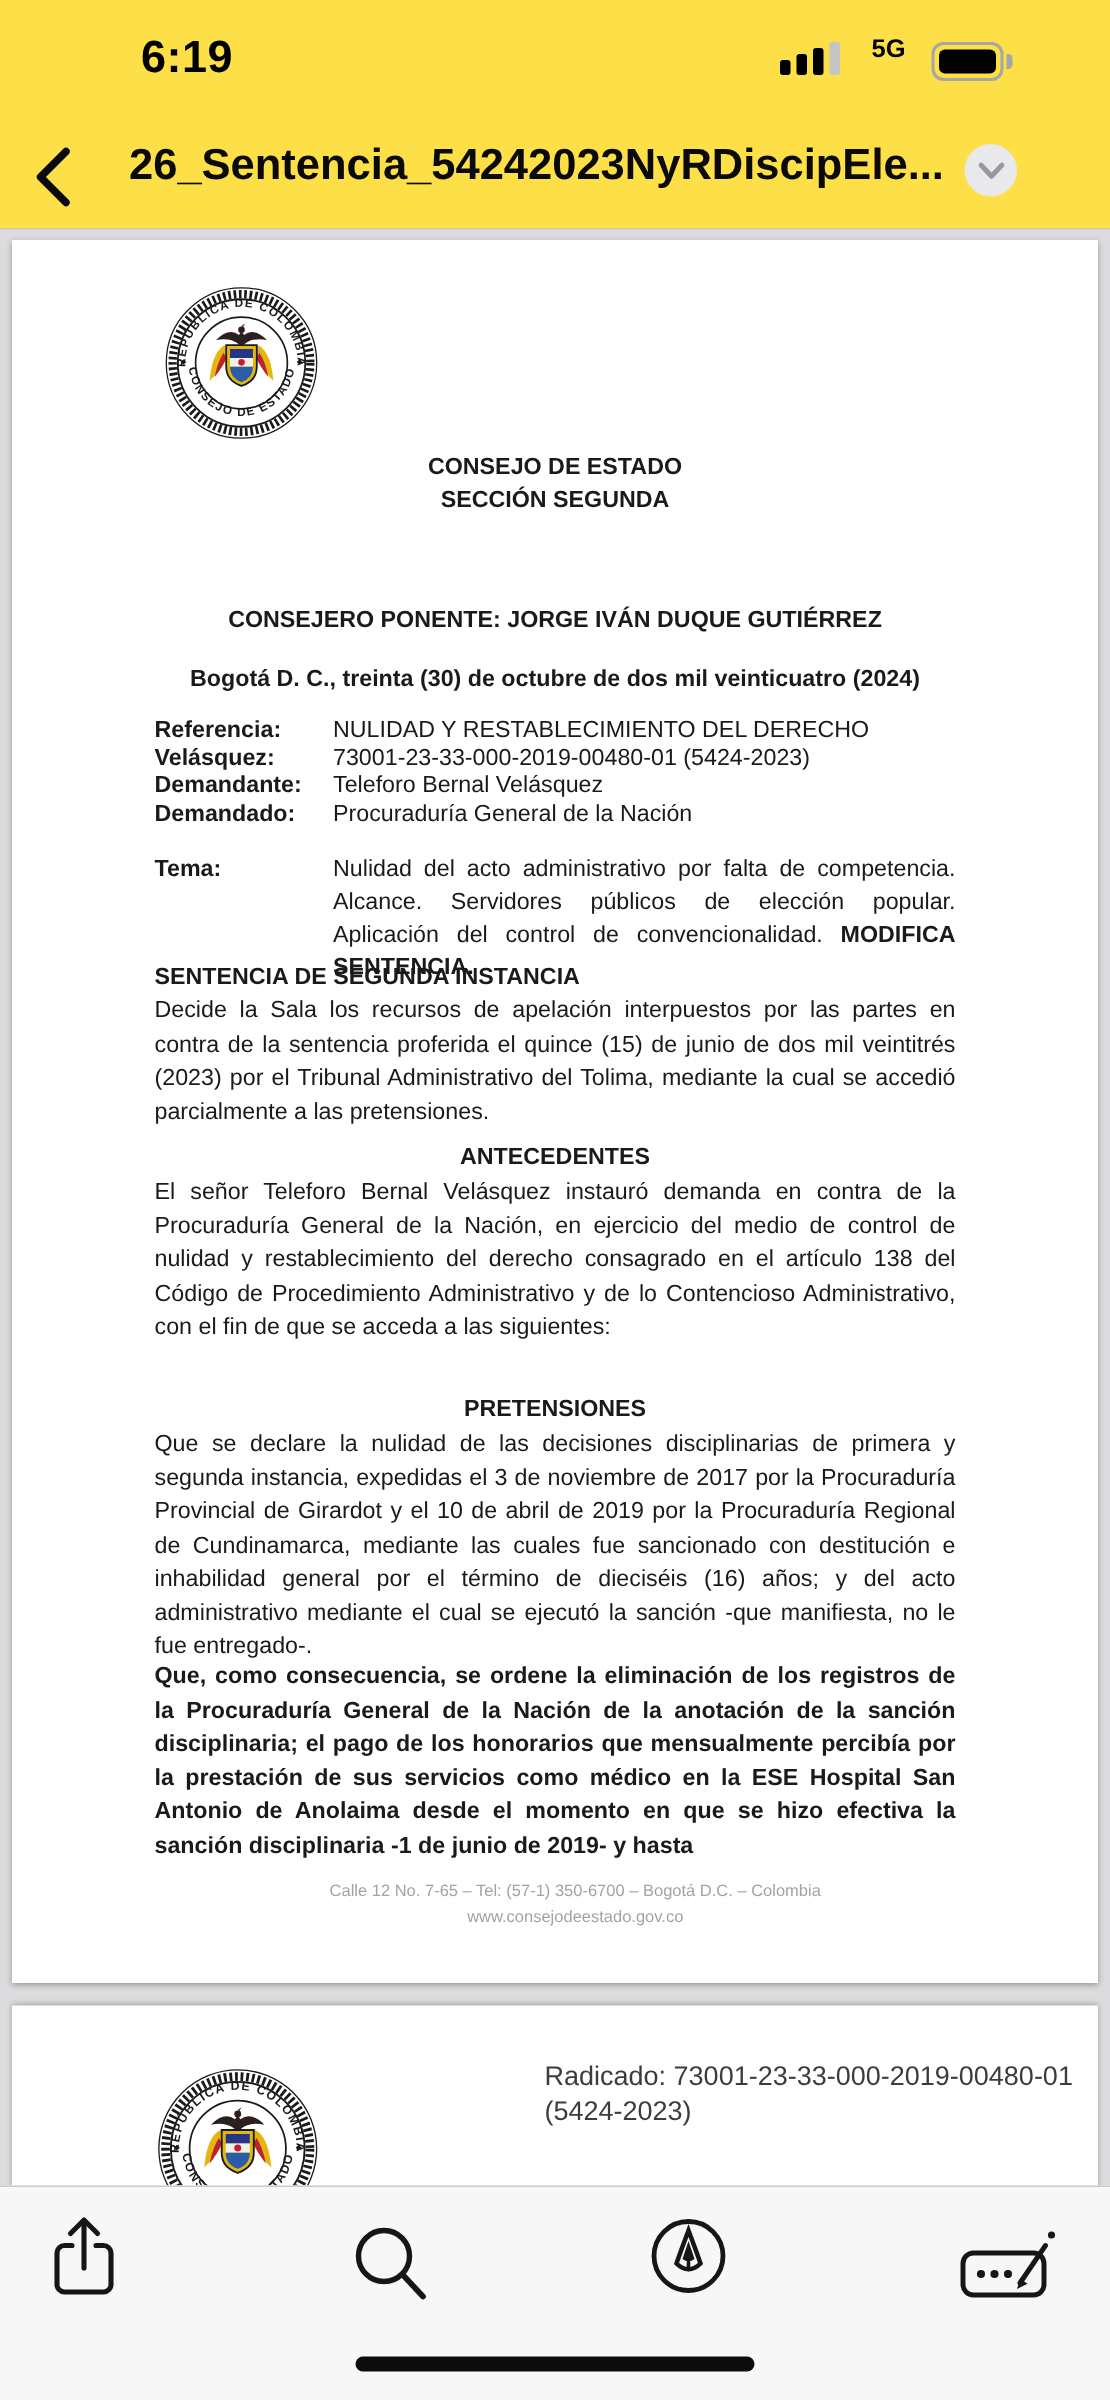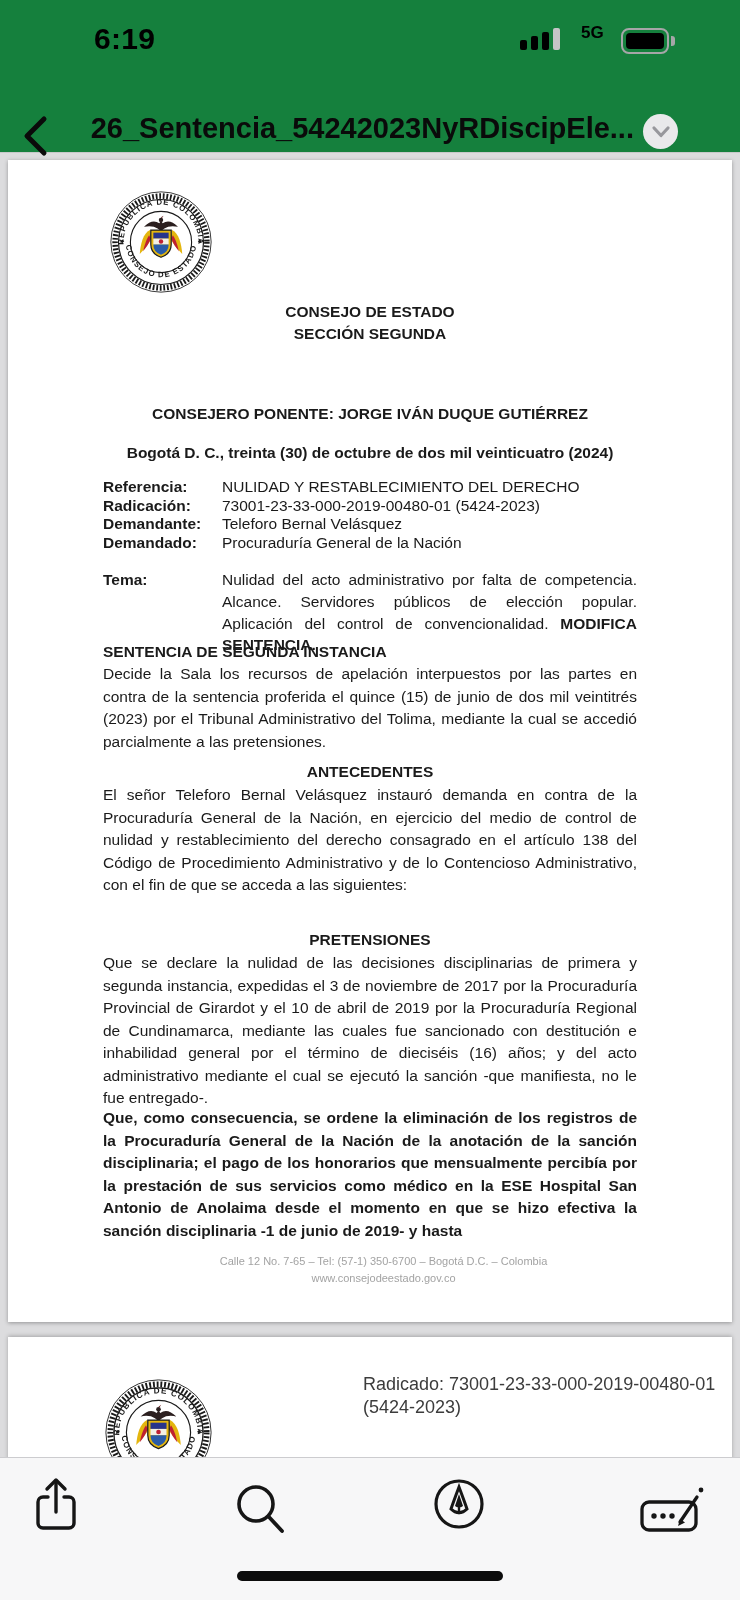--- a/index.html
+++ b/index.html
@@ -1,30 +1,30 @@
 <!DOCTYPE html>
 <html><head>
 <meta charset="utf-8">
 <style>
   html,body{margin:0;padding:0;background:#dcdcde;}
   *{box-sizing:border-box;}
   body{font-family:"Liberation Sans", sans-serif; -webkit-font-smoothing:antialiased;}
   .screen{position:relative;width:740px;height:1600px;overflow:hidden;background:#dcdcde;margin:0 auto;}
 
   
-  .topbar{position:absolute;top:0;left:0;width:740px;height:153px;background:#15803d;border-bottom:1px solid #c8c8ca;z-index:30;}
+  .topbar{position:absolute;top:0;left:0;width:740px;height:153px;background:#fde047;border-bottom:1px solid #c8c8ca;z-index:30;}
   .time{position:absolute;left:94px;top:22px;font-size:30px;font-weight:700;color:#000;letter-spacing:.3px;}
   .signal{position:absolute;left:520px;top:27px;}
   .net{position:absolute;left:581px;top:23px;font-size:17px;font-weight:600;color:#000;}
   .battery{position:absolute;left:621px;top:28px;width:52px;height:26px;}
   .batt-body{position:absolute;left:0;top:0;width:48px;height:26px;border:2px solid #a6a6a8;border-radius:8px;}
   .batt-fill{position:absolute;left:3px;top:3px;width:38px;height:16px;background:#000;border-radius:4px;}
   .batt-nub{position:absolute;left:50px;top:8px;width:4px;height:10px;background:#a6a6a8;border-radius:0 3px 3px 0;}
 
-  .navbar{position:absolute;left:0;top:104px;width:592px;height:62px;text-align:right;}
+  .navbar{position:absolute;left:0;top:86px;width:592px;height:62px;}
   .back-btn{position:absolute;left:14px;top:6px;width:44px;height:48px;background:none;border:none;padding:4px;cursor:pointer;}
   .nav-title{position:absolute;left:86px;top:8px;width:548px;font-size:29px;font-weight:600;color:#0a0a0a;white-space:nowrap;overflow:hidden;}
   .collapse-btn{position:absolute;left:643px;top:10px;width:35px;height:35px;border-radius:50%;background:#e9e9eb;border:none;padding:0;cursor:pointer;display:flex;align-items:center;justify-content:center;}
 
   
   .viewer{position:absolute;top:153px;left:0;width:740px;height:1304px;overflow:hidden;background:#dcdcde;}
   .page{position:relative;width:724px;margin:0 auto;background:#ffffff;box-shadow:0 1px 4px rgba(0,0,0,.32);}
   .page1{height:1162px;margin-top:7px;}
   .page2{height:210px;margin-top:15px;box-shadow:0 -1px 4px rgba(0,0,0,.25);}
 
@@ -151,21 +151,21 @@
 
       <div class="abs ponente">CONSEJERO PONENTE: JORGE IVÁN DUQUE GUTIÉRREZ</div>
       <div class="abs dateline">Bogotá D. C., treinta (30) de octubre de dos mil veinticuatro (2024)</div>
 
       <div class="abs meta">
         <div class="meta-row">
           <span class="meta-label">Referencia:</span>
           <span class="meta-value">NULIDAD Y RESTABLECIMIENTO DEL DERECHO</span>
         </div>
         <div class="meta-row">
-          <span class="meta-label">Radicación:</span>
+          <span class="meta-label">Velásquez:</span>
           <span class="meta-value">73001-23-33-000-2019-00480-01 (5424-2023)</span>
         </div>
         <div class="meta-row">
           <span class="meta-label">Demandante:</span>
           <span class="meta-value">Teleforo Bernal Velásquez</span>
         </div>
         <div class="meta-row">
           <span class="meta-label">Demandado:</span>
           <span class="meta-value">Procuraduría General de la Nación</span>
         </div>

